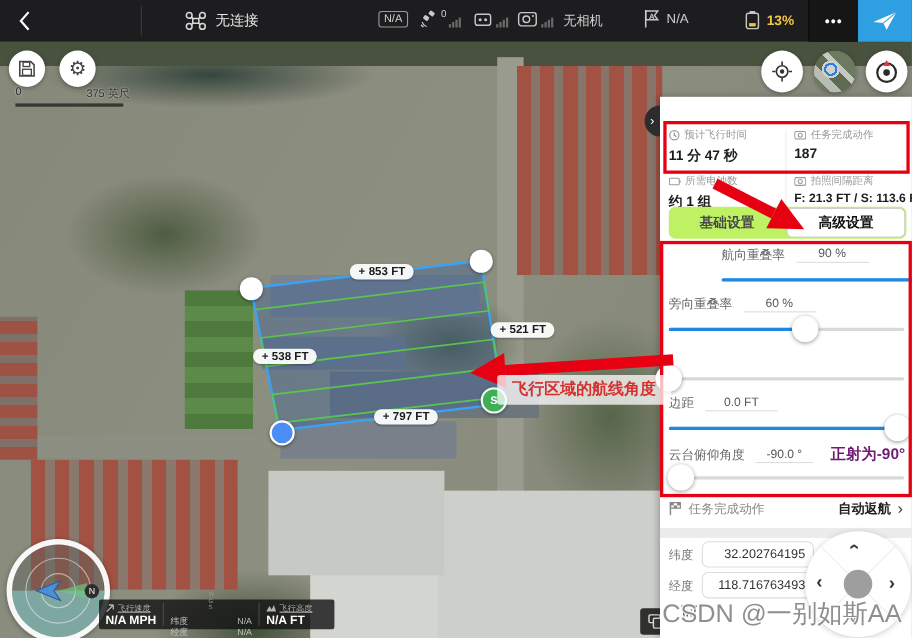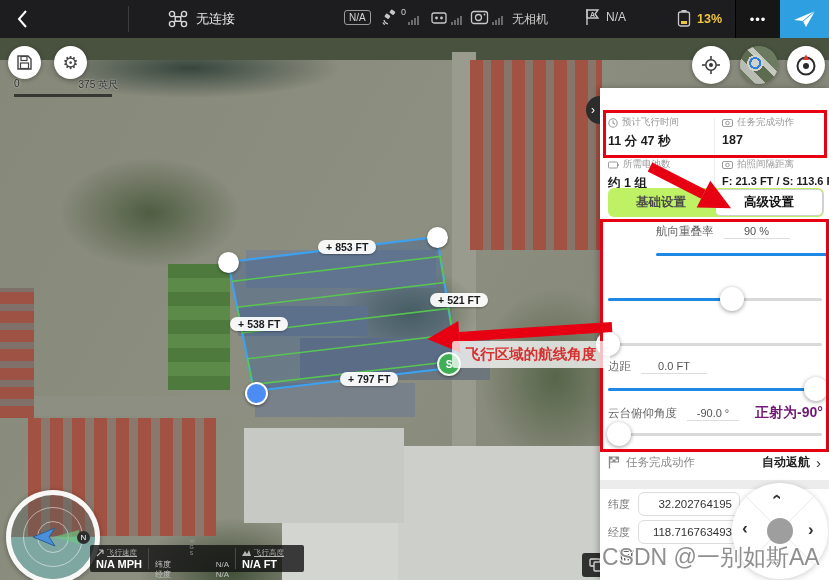--- a/index.html
+++ b/index.html
@@ -181,21 +181,21 @@
   <div class="vertex white" style="left:218px;top:252px;"></div>
   <div class="vertex white" style="left:427px;top:227px;"></div>
   <div class="vertex blue" style="left:245px;top:382px;"></div>
   <div class="vertex green" style="left:437px;top:352px;">
     <span>S</span>
   </div>
 
   <div class="edge-pill" style="left:318px;top:240px;">
     <span class="plus">+</span><span>853 FT</span>
   </div>
-  <div class="edge-pill" style="left:430px;top:293px;">
+  <div class="edge-pill" style="left:446px;top:293px;">
     <span class="plus">+</span><span>521 FT</span>
   </div>
   <div class="edge-pill" style="left:230px;top:317px;">
     <span class="plus">+</span><span>538 FT</span>
   </div>
   <div class="edge-pill" style="left:340px;top:372px;">
     <span class="plus">+</span><span>797 FT</span>
   </div>
 
   <div id="topbar">
@@ -460,20 +460,24 @@
             <span class="slab">航向重叠率</span>
             <span class="sval">90 %</span>
           </div>
         <div class="track">
             <div class="fill" style="width:90%;"></div>
             <div class="thumb" style="left:calc(90% - 12px);"></div>
           </div>
       </div>
 
       <div class="srow" style="top:49px;">
+        <div class="head">
+            <span class="slab">旁向重叠率</span>
+            <span class="sval">60 %</span>
+          </div>
         <div class="track">
             <div class="fill" style="width:58%;"></div>
             <div class="thumb" style="left:calc(58% - 12px);"></div>
           </div>
       </div>
 
       <div class="srow" style="top:94px;">
         <div class="track">
             <div class="fill" style="width:0%;"></div>
             <div class="thumb" style="left:-12px;"></div>

